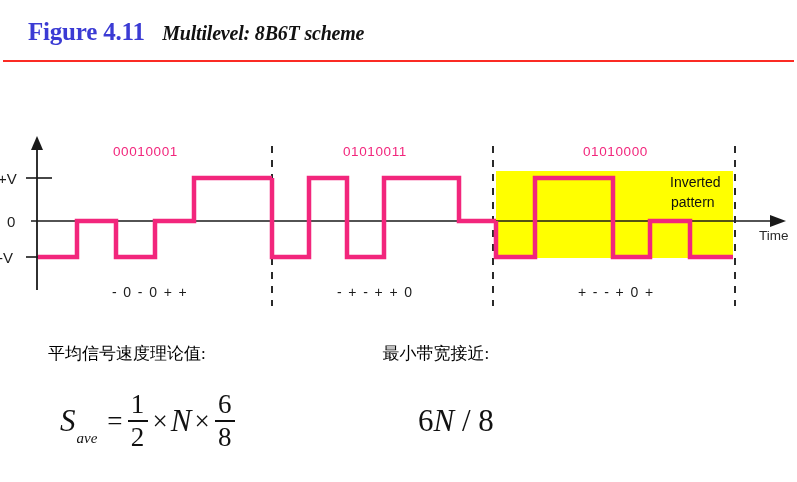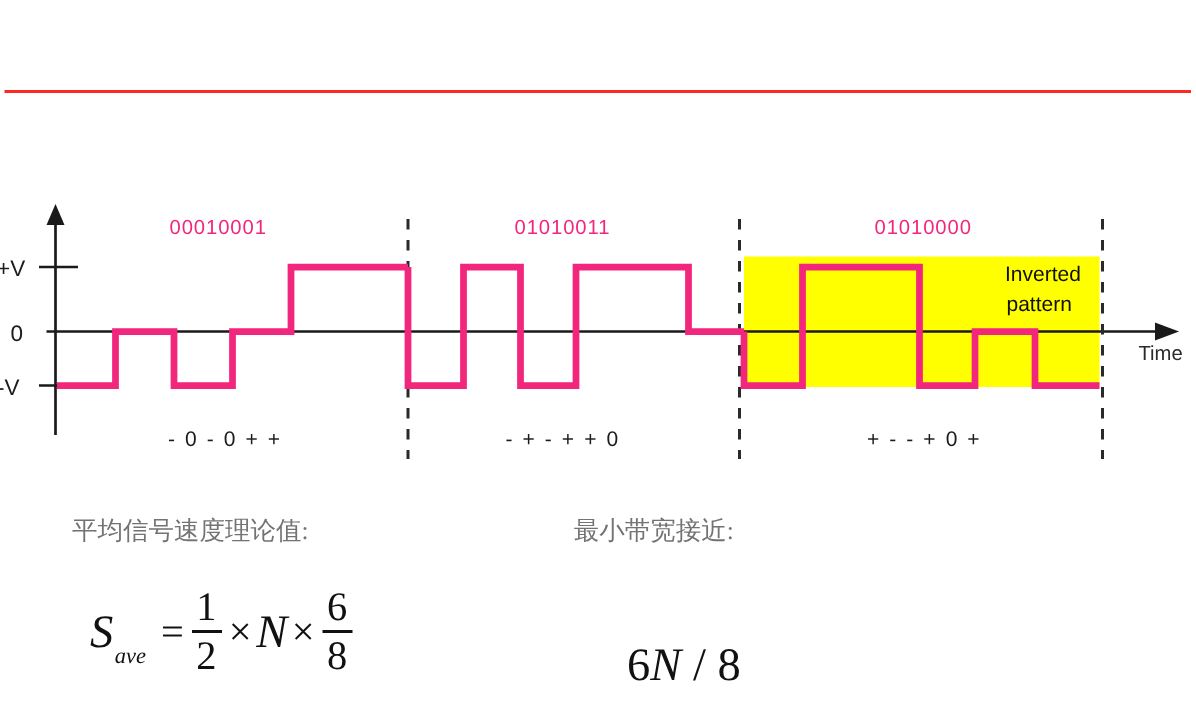--- a/index.html
+++ b/index.html
@@ -88,21 +88,21 @@
   }
   .invlabel {
     font-family: "Liberation Sans", sans-serif;
     font-size: 14px;
     fill: #101010;
   }
   .formula-block { position: absolute; }
   .cap {
     font-family: Liberation Serif, serif;
     font-size: 17px;
-    color: #737373;
+    color: #000000;
     white-space: nowrap;
   }
   .mathrow {
     display: flex;
     align-items: center;
     font-family: "Liberation Serif", serif;
     color: #111111;
     white-space: nowrap;
   }
   .mvar {
@@ -144,20 +144,24 @@
     font-size: 31px;
     color: #111111;
     white-space: nowrap;
   }
   .plainmath .it { font-style: italic; }
 </style>
 </head>
 <body>
 
 <div id="header">
+  <div id="title-row">
+    <span id="fig-number">Figure 4.11</span>
+    <span id="fig-caption">Multilevel: 8B6T scheme</span>
+  </div>
   <div id="title-rule"></div>
 </div>
 
 <div id="chart">
 <svg width="797" height="185" viewBox="0 0 797 185" xmlns="http://www.w3.org/2000/svg">
 
   <rect x="496" y="41" width="237" height="87" fill="#ffff00"></rect>
 
   <g>
     <line x1="31" y1="91" x2="770" y2="91" stroke="#1a1a1a" stroke-width="1.6"></line>
@@ -221,18 +225,18 @@
       <span class="frac">
         <span class="num">6</span>
         <span class="bar"></span>
         <span class="den">8</span>
       </span>
     </div>
   </div>
 
   <div class="formula-block" style="left:378px; top:342px;text-align:center;">
     <div class="cap">最小带宽接近:</div>
-    <div class="plainmath" style="margin-top:60px; margin-left:40px;">
+    <div class="plainmath" style="margin-top:38px; margin-left:40px;">
       <span>6</span><span class="it">N</span><span> / 8</span>
     </div>
   </div>
 
 </div>
 
 </body></html>

